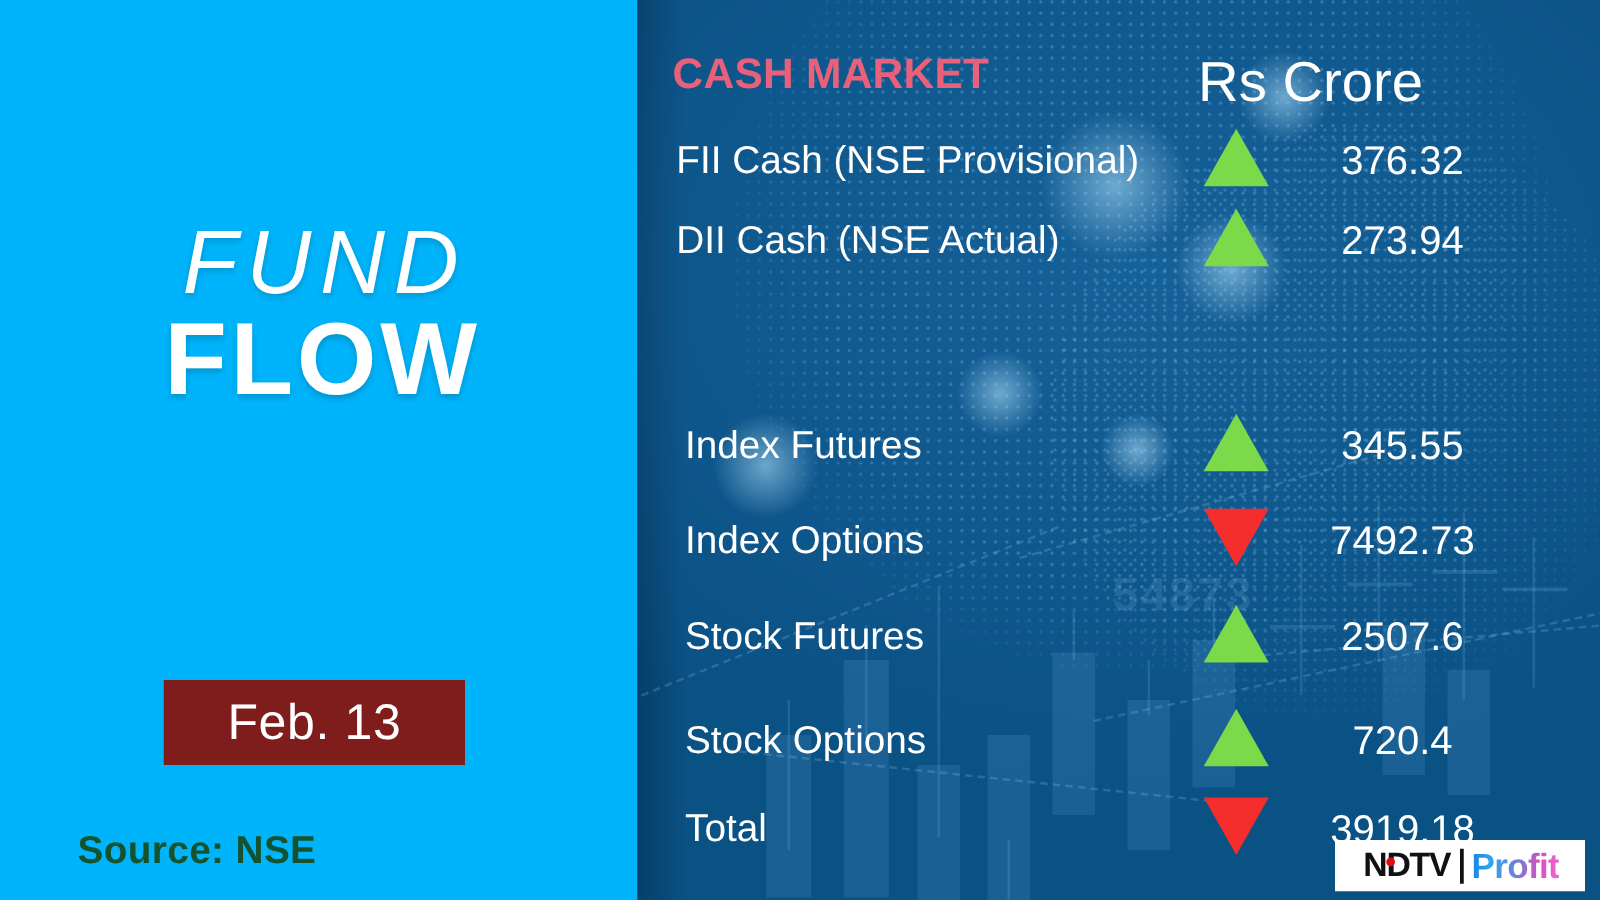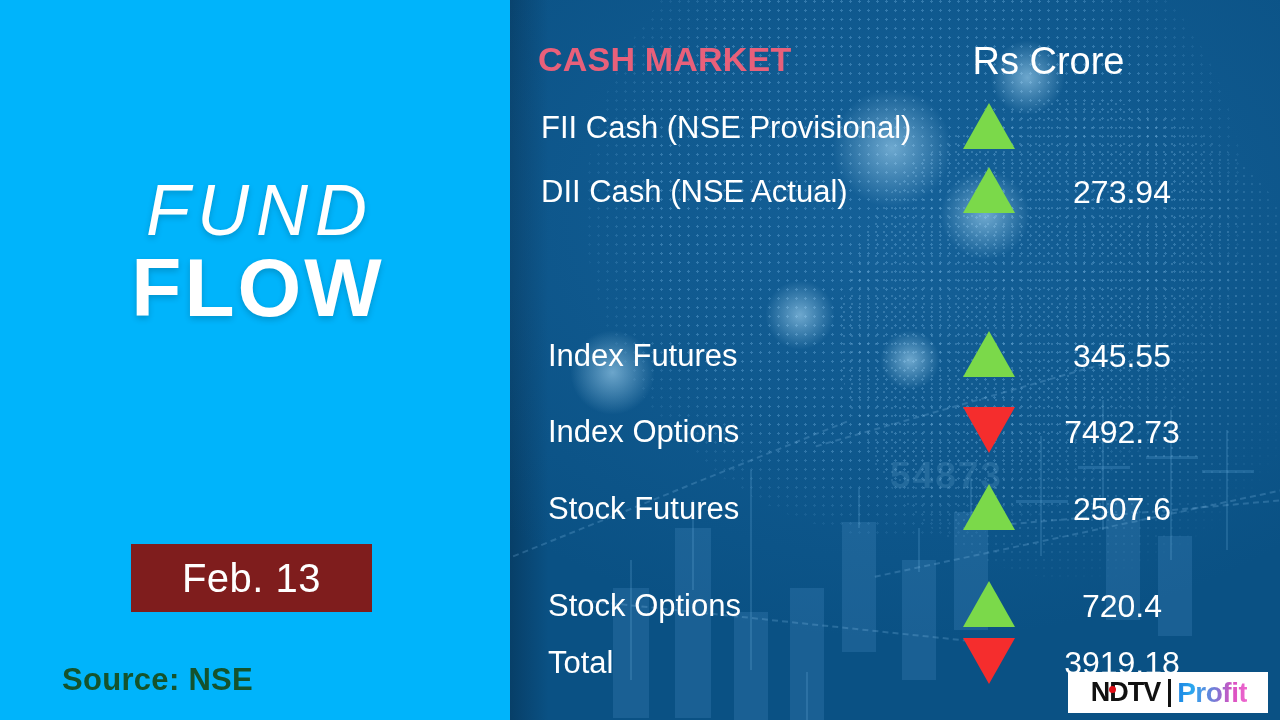--- a/index.html
+++ b/index.html
@@ -94,21 +94,21 @@
   #rows { position:absolute; left:0; top:0; width:770px; height:720px; }
 
   #hdr-title {
     position:absolute; left:28px; top:40px;
     font-size:34px; font-weight:700; letter-spacing:.2px;
     color:#e8607a;
   }
   #hdr-unit {
     position:absolute; left:0; top:40px; width:682px;
     text-align:center; padding-left:395px;
-    font-size:38px; font-weight:400; color:#ffffff;
+    font-size:45px; font-weight:400; color:#ffffff;
   }
 
   .row { position:absolute; left:0; width:770px; height:56px; }
   .row .label {
     position:absolute; top:0; font-size:31px; font-weight:400;
     color:#ffffff; white-space:nowrap; line-height:56px;
   }
   .row .arrow {
     position:absolute; left:444px; top:3px; width:70px; height:50px;
   }
@@ -230,20 +230,21 @@
     <div id="rows">
 
       <div id="hdr-title">CASH MARKET</div>
       <div id="hdr-unit">Rs Crore</div>
 
       <div class="row" style="top:100px;">
         <div class="label" style="left:31px;">FII Cash (NSE Provisional)</div>
         <div class="arrow up" style="--upc:#7bd94a;">
             <i></i>
           </div>
+        <div class="value">376.32</div>
       </div>
 
       <div class="row" style="top:164px;">
         <div class="label" style="left:31px;">DII Cash (NSE Actual)</div>
         <div class="arrow up" style="--upc:#7bd94a;">
             <i></i>
           </div>
         <div class="value">273.94</div>
       </div>
 
@@ -264,21 +265,21 @@
       </div>
 
       <div class="row" style="top:481px;">
         <div class="label" style="left:38px;">Stock Futures</div>
         <div class="arrow up" style="--upc:#7bd94a;">
             <i></i>
           </div>
         <div class="value">2507.6</div>
       </div>
 
-      <div class="row" style="top:578px;">
+      <div class="row" style="top:564px;">
         <div class="label" style="left:38px;">Stock Options</div>
         <div class="arrow up" style="--upc:#7bd94a;">
             <i></i>
           </div>
         <div class="value">720.4</div>
       </div>
 
       <div class="row" style="top:635px;">
         <div class="label" style="left:38px;">Total</div>
         <div class="arrow down" style="--dnc:#f52d2d;">

